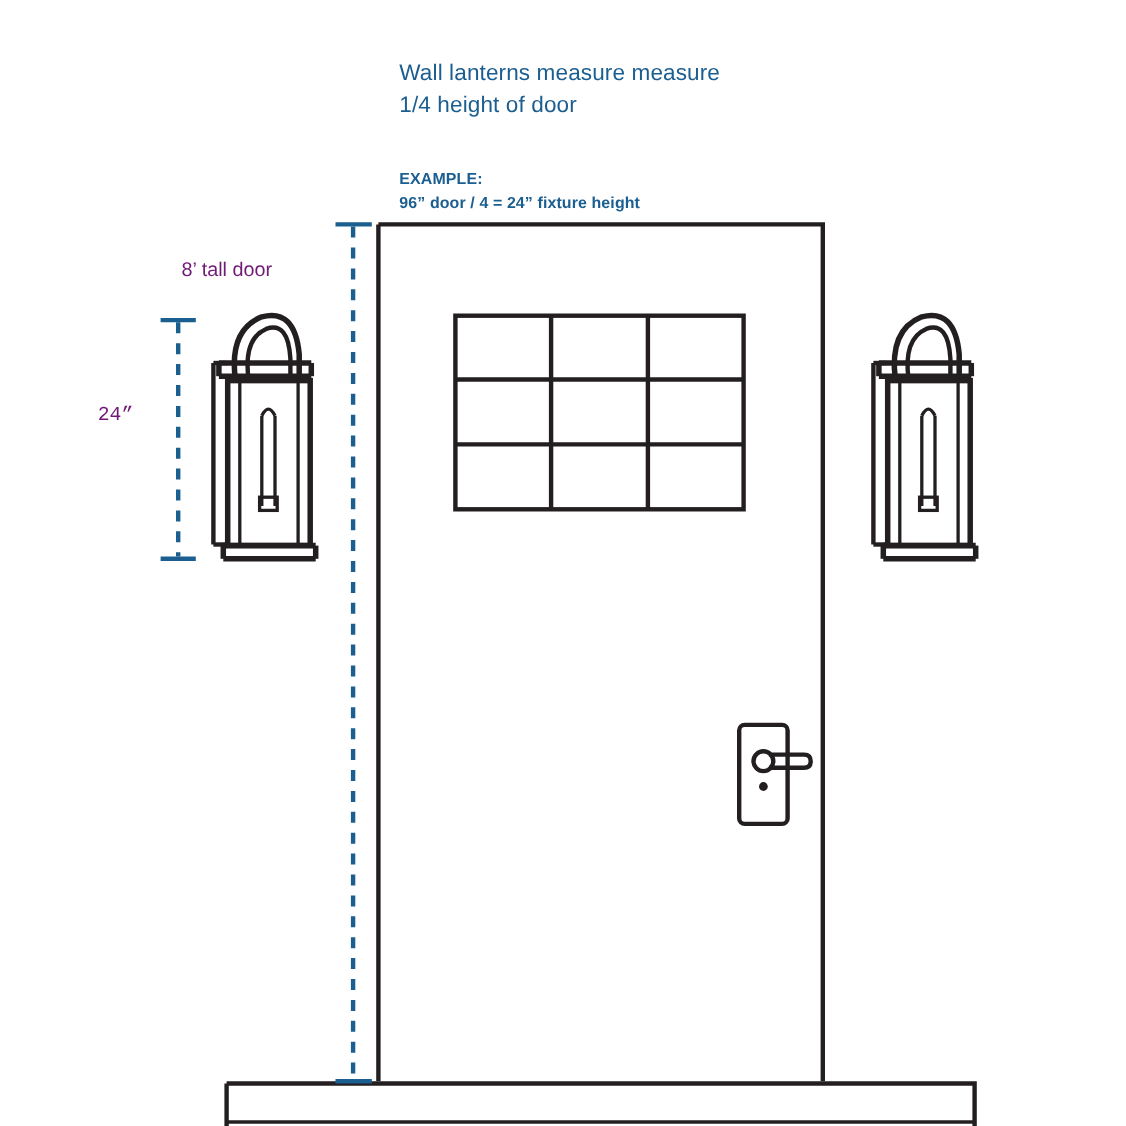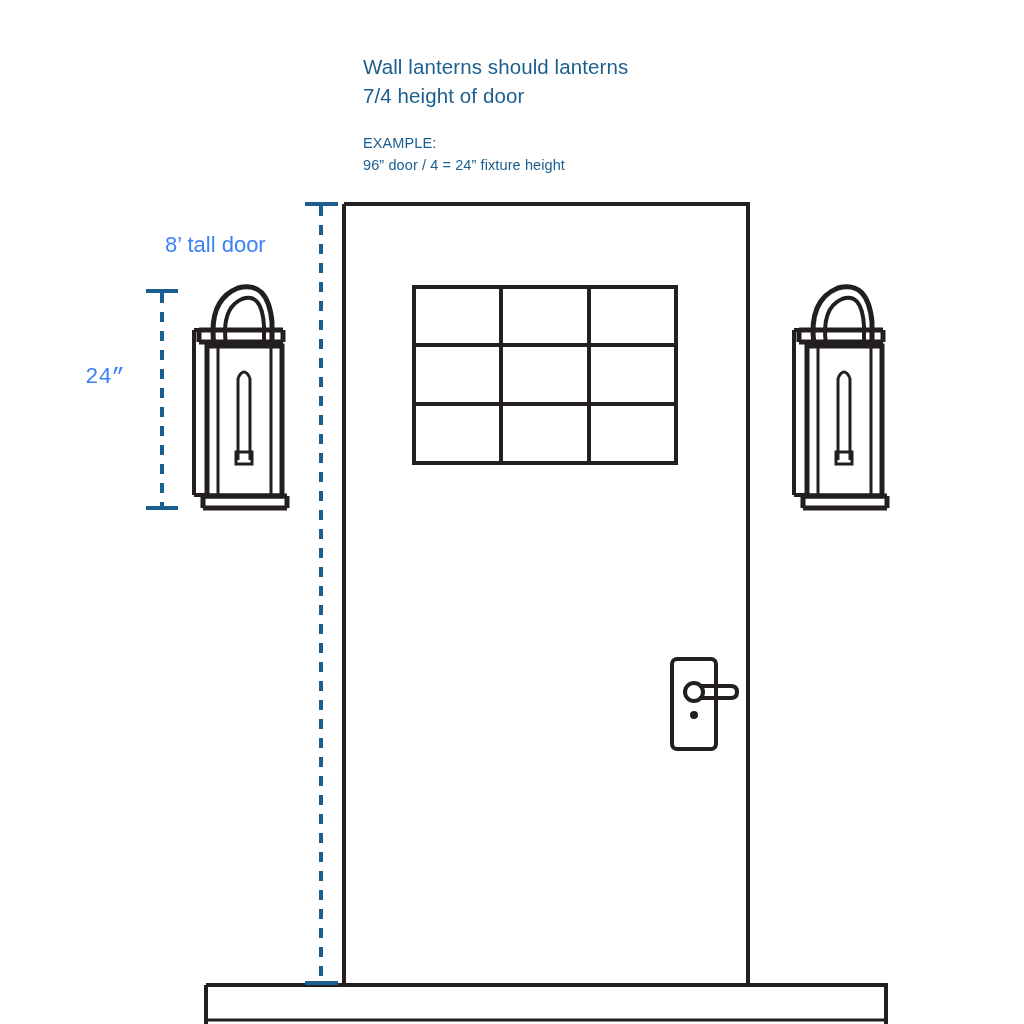--- a/index.html
+++ b/index.html
@@ -27,43 +27,44 @@
     white-space: pre;
   }
   .headline {
     font-size: 20.5px;
     line-height: 29px;
     color: #1b5e90;
     letter-spacing: 0.1px;
   }
   .example-label {
     font-size: 14.5px;
-    font-weight: normal;
+    font-weight: bold;
     color: #1b5e90;
     line-height: 21px;
     letter-spacing: 0.1px;
+    margin-top: 20px;
   }
   .dim-label {
-    font-size: 22px;
-    color: #3b82f6;
+    font-size: 18px;
+    color: #701a75;
     line-height: 26px;
   }
   .dim-label.center {
     text-align: center;
     font-family: Liberation Mono, monospace;
   }
   svg { display: block; }
 </style>
 </head>
 <body>
 
 <div id="stage">
 
-  <div class="txt headline" style="left:363px; top:52px;">Wall lanterns should lanterns</div>
-  <div class="txt headline" style="left:363px; top:81px;">7/4 height of door</div>
+  <div class="txt headline" style="left:363px; top:52px;">Wall lanterns measure measure</div>
+  <div class="txt headline" style="left:363px; top:81px;">1/4 height of door</div>
 
   <div class="txt example-label" style="left:363px; top:133px;">EXAMPLE:</div>
   <div class="txt example-label" style="left:363px; top:155px;">96” door / 4 = 24” fixture height</div>
 
   <div class="txt dim-label" style="left:165px; top:232px;">8’ tall door</div>
 
   <div class="txt dim-label center" style="left:30px; top:365px; width:150px;">24”</div>
 
   <svg width="1024" height="1024" viewBox="0 0 1024 1024">
     <g fill="none" stroke="#231f20" stroke-width="4">

